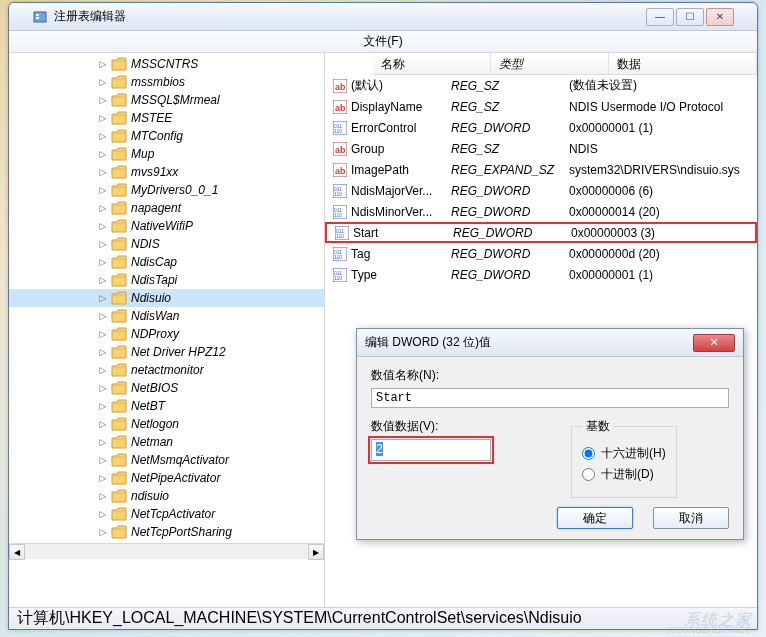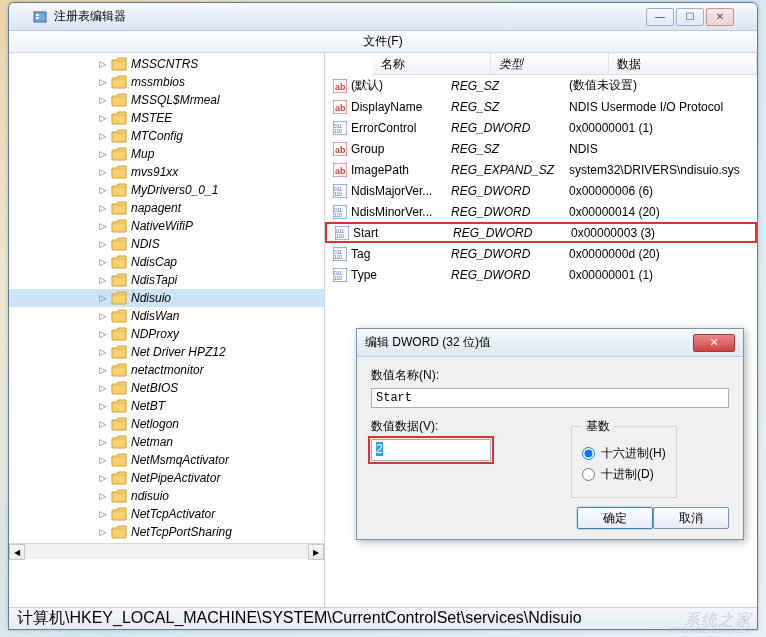--- a/index.html
+++ b/index.html
@@ -56,21 +56,21 @@
     .dlg-input-ro { width: 358px; height: 20px; border: 1px solid #abadb3; background: #fff; padding: 2px 4px; font-size: 12px; font-family: "Courier New", monospace; margin-bottom: 10px; }
     .dlg-row { display: flex; gap: 20px; }
     .dlg-left { flex: 0 0 180px; }
     .dlg-input { width: 120px; height: 22px; border: 1px solid #abadb3; background: #fff; padding: 2px 4px; font-size: 12px; }
     .dlg-input.highlight-box { outline: 2px solid #e03030; outline-offset: 1px; }
     .dlg-input .sel { background: #3399ff; color: #fff; }
     .dlg-fieldset { border: 1px solid #d4d4d4; padding: 6px 10px 10px; }
     .dlg-fieldset legend { font-size: 12px; padding: 0 4px; }
     .dlg-radio { display: flex; align-items: center; margin: 4px 0; font-size: 12px; }
     .dlg-radio input { margin-right: 6px; }
-    .dialog-footer { position: absolute; bottom: 10px; right: 14px; display: flex; gap: 0; }
+    .dialog-footer { position: absolute; bottom: 10px; right: 14px; display: flex; gap: 20px; }
     .dlg-btn { width: 76px; height: 22px; border: 1px solid #7a92ac; background: linear-gradient(to bottom, #fff, #e4ecf6); border-radius: 2px; font-size: 12px; cursor: pointer; }
     .dlg-btn.primary { border-color: #3c7fb1; box-shadow: 0 0 2px #6ab0e8; }
     
     .watermark { position: absolute; bottom: 6px; right: 14px; font-size: 16px; color: rgba(160,180,200,0.5); font-style: italic; pointer-events: none; letter-spacing: 1px; }
     .watermark-sub { position: absolute; bottom: 2px; right: 16px; font-size: 9px; color: rgba(160,180,200,0.4); pointer-events: none; }
   </style>
 </head>
 <body>
 
 <div class="outer-frame">

